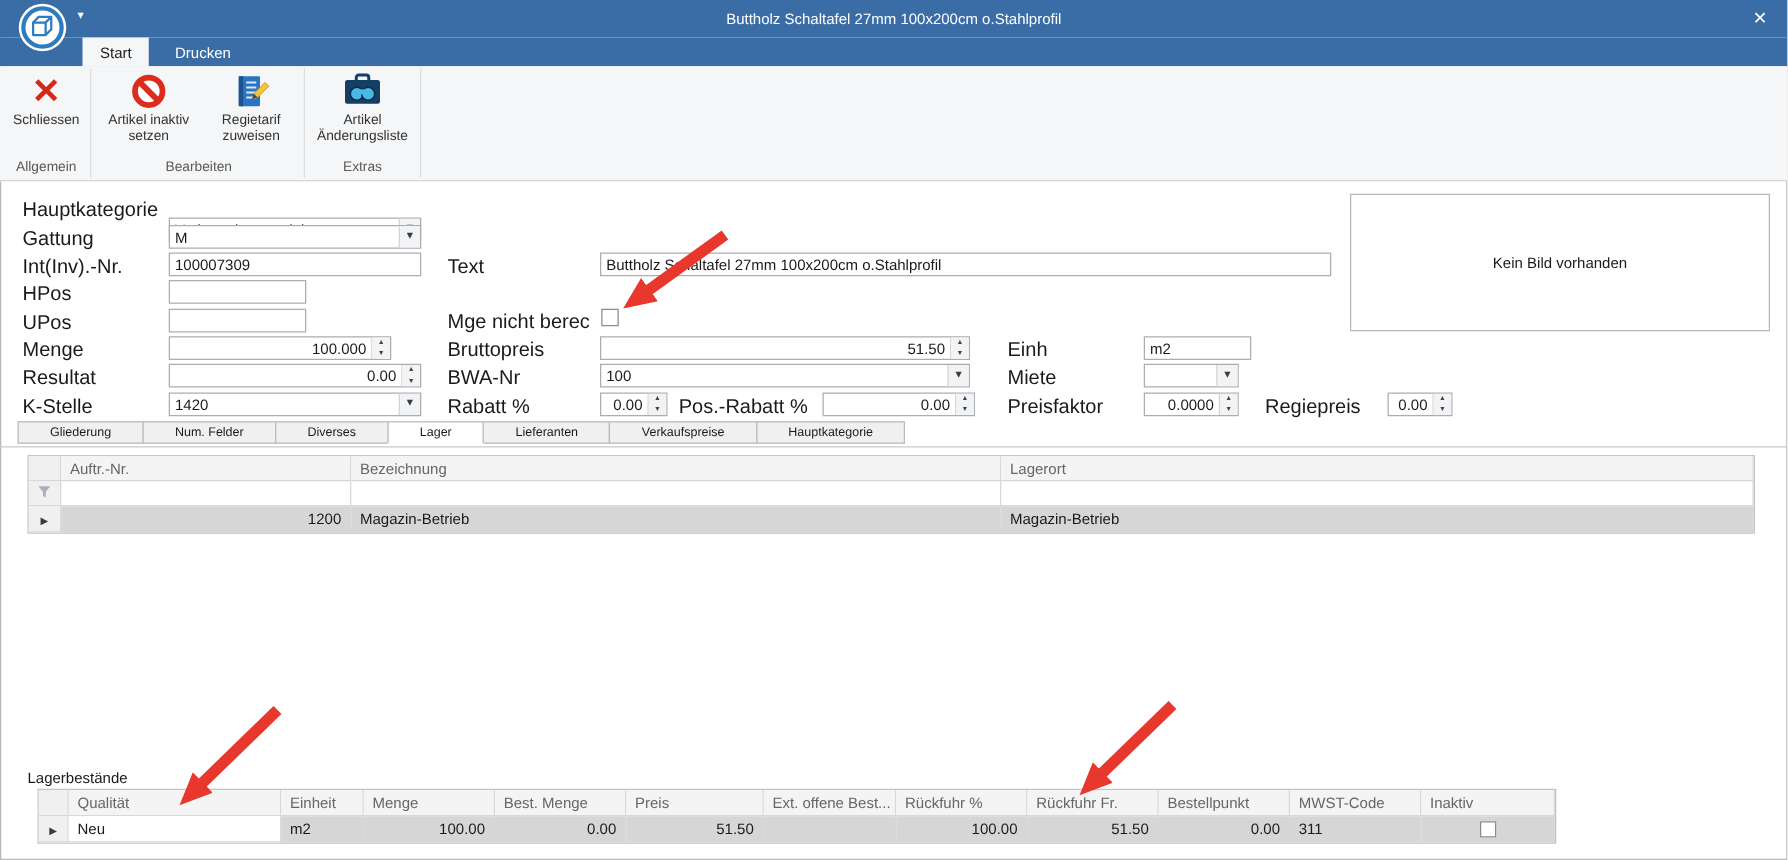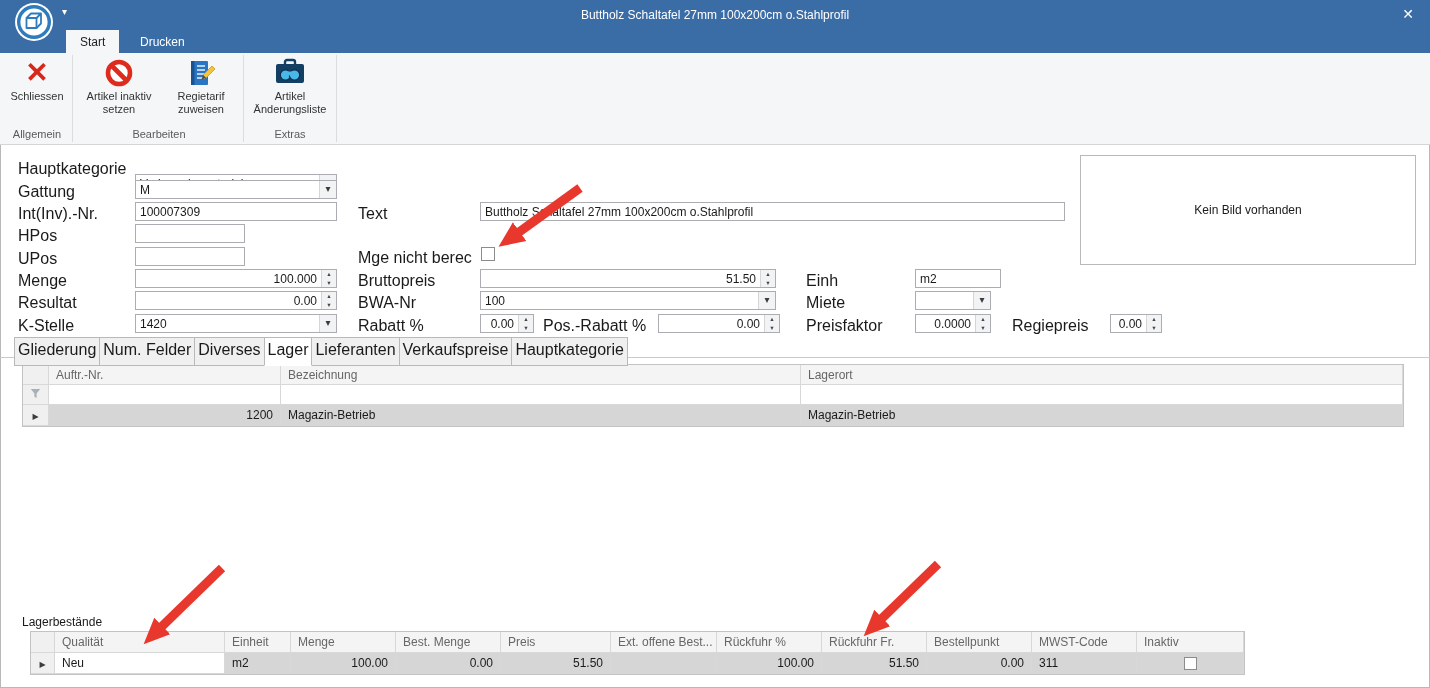--- a/index.html
+++ b/index.html
@@ -36,21 +36,21 @@
   .combo-btn::after { content:"▾"; position:absolute; inset:0; text-align:center; font-size:10px; line-height:16px; color:#3c3c3c; }
   .spin-box { position:absolute; top:0; right:0; bottom:0; width:15px; border-left:1px solid #d5d5d5; display:flex; flex-direction:column; }
   .spin-up,.spin-dn { flex:1; background:#f2f3f4; position:relative; }
   .spin-up::after { content:"▲"; position:absolute; inset:0; text-align:center; font-size:5.5px; line-height:8px; color:#444; }
   .spin-dn::after { content:"▼"; position:absolute; inset:0; text-align:center; font-size:5.5px; line-height:8px; color:#444; }
   .chk { position:absolute; width:14px; height:14px; background:#fff; border:1px solid #8c8c8c; }
   .imgbox { position:absolute; left:1080px; top:155px; width:336px; height:110px; border:1px solid #b9b9b9; display:flex; align-items:center; justify-content:center; font-size:12px; color:#1a1a1a; }
 
   
   .dtabs { position:absolute; top:337px; left:14px; display:flex; z-index:3; }
-  .dtab { height:29px; border:1px solid #b9b9b9; background:#f0f0f0; padding:3px 3px 0; font-size:16px; margin-right:-1px; }
+  .dtab { height:18px; border:1px solid #b9b9b9; background:#f0f0f0; padding:3px 25px 0; font-size:10px; margin-right:-1px; }
   .dtab.active { background:#fff; border-bottom-color:#fff; position:relative; z-index:4; }
   .panel-line { position:absolute; top:357px; left:0; width:1430px; height:1px; background:#c9c9c9; }
 
   
   .grplabel { position:absolute; font-size:12px; color:#1a1a1a; }
   .grid { position:absolute; border:1px solid #c3c3c3; background:#fff; }
   .grow { display:flex; height:20px; }
   .grow.tall { height:21px; }
   .gc { border-right:1px solid #d8d8d8; border-bottom:1px solid #d8d8d8; padding:2px 7px 0; font-size:12px; line-height:16px; white-space:nowrap; overflow:hidden; }
   .gc.r { text-align:right; }
@@ -168,21 +168,21 @@
   <div class="txt" style="left:135px;top:224px;width:110px">
     <span class="val"></span>
   </div>
 
   <div class="lbl" style="left:18px;top:250px">UPos</div>
   <div class="txt" style="left:135px;top:247px;width:110px">
     <span class="val"></span>
   </div>
 
   <div class="lbl" style="left:18px;top:272px">Menge</div>
-  <div class="txt num" style="left:135px;top:269px;width:202px">
+  <div class="txt num" style="left:135px;top:269px;width:178px">
     <span class="val">100.000</span>
     <span class="spin-box">
         <span class="spin-up"></span>
         <span class="spin-dn"></span>
       </span>
   </div>
 
   <div class="lbl" style="left:18px;top:294px">Resultat</div>
   <div class="txt num" style="left:135px;top:291px;width:202px">
     <span class="val">0.00</span>

